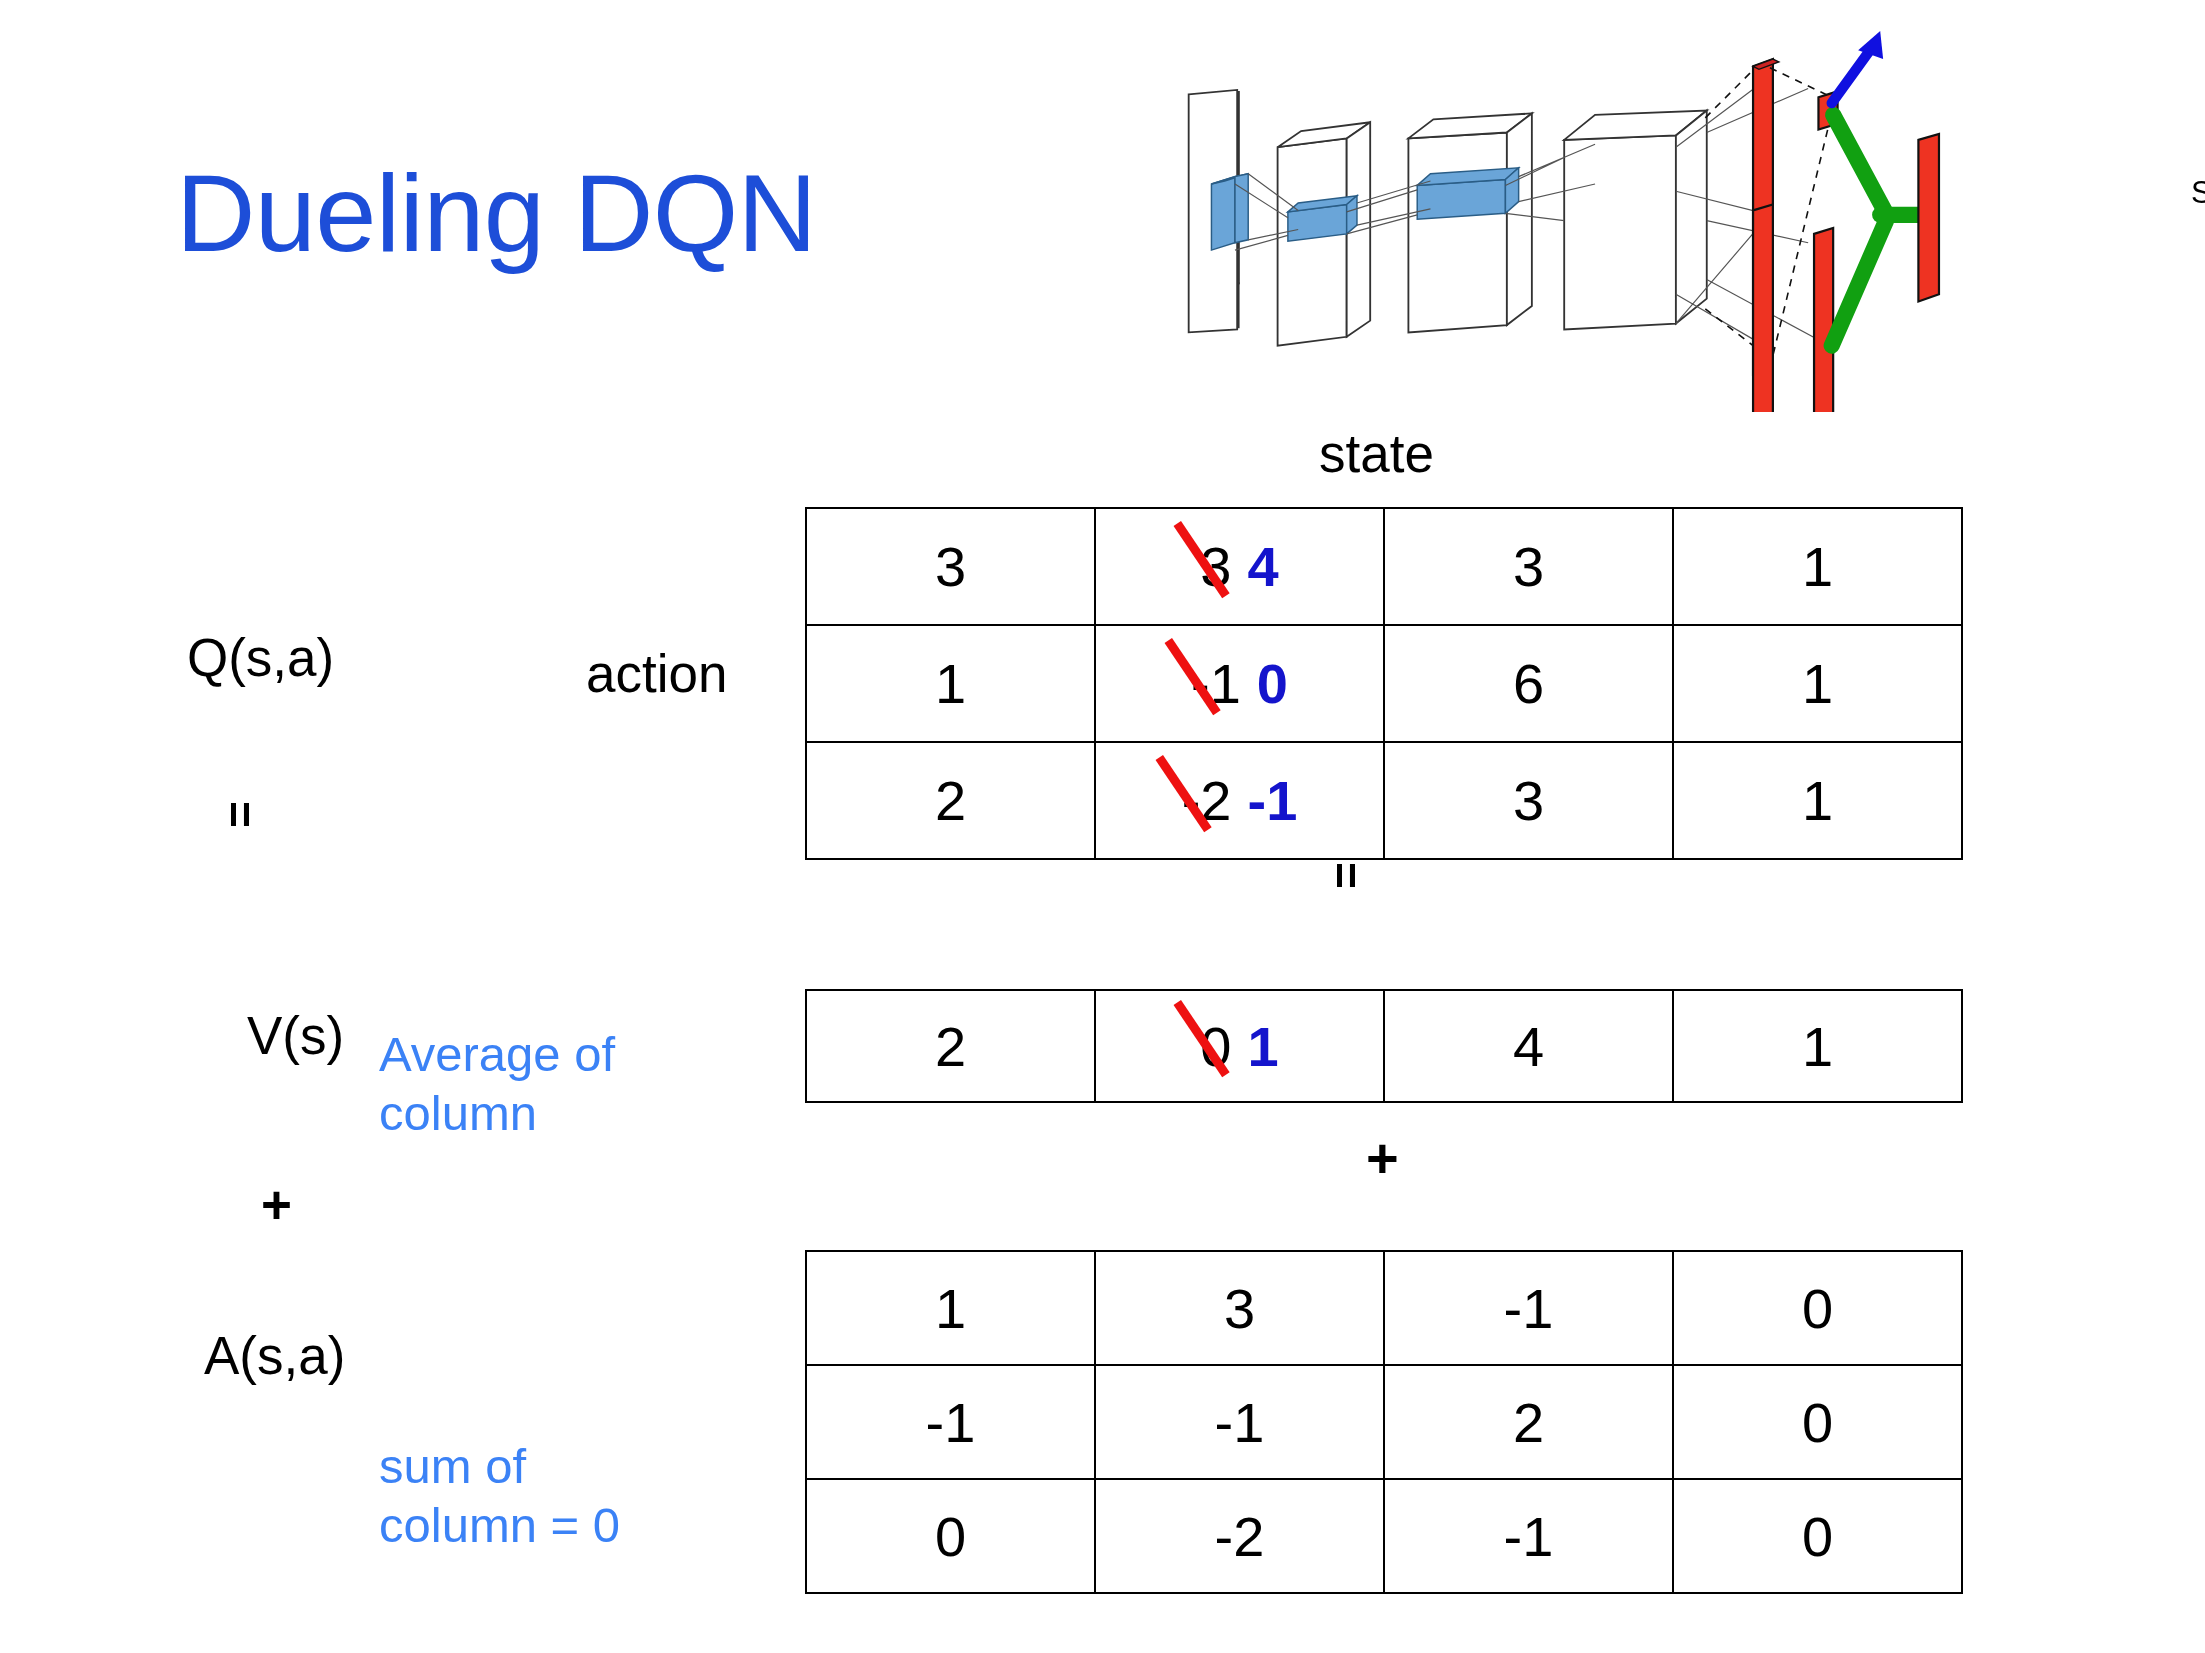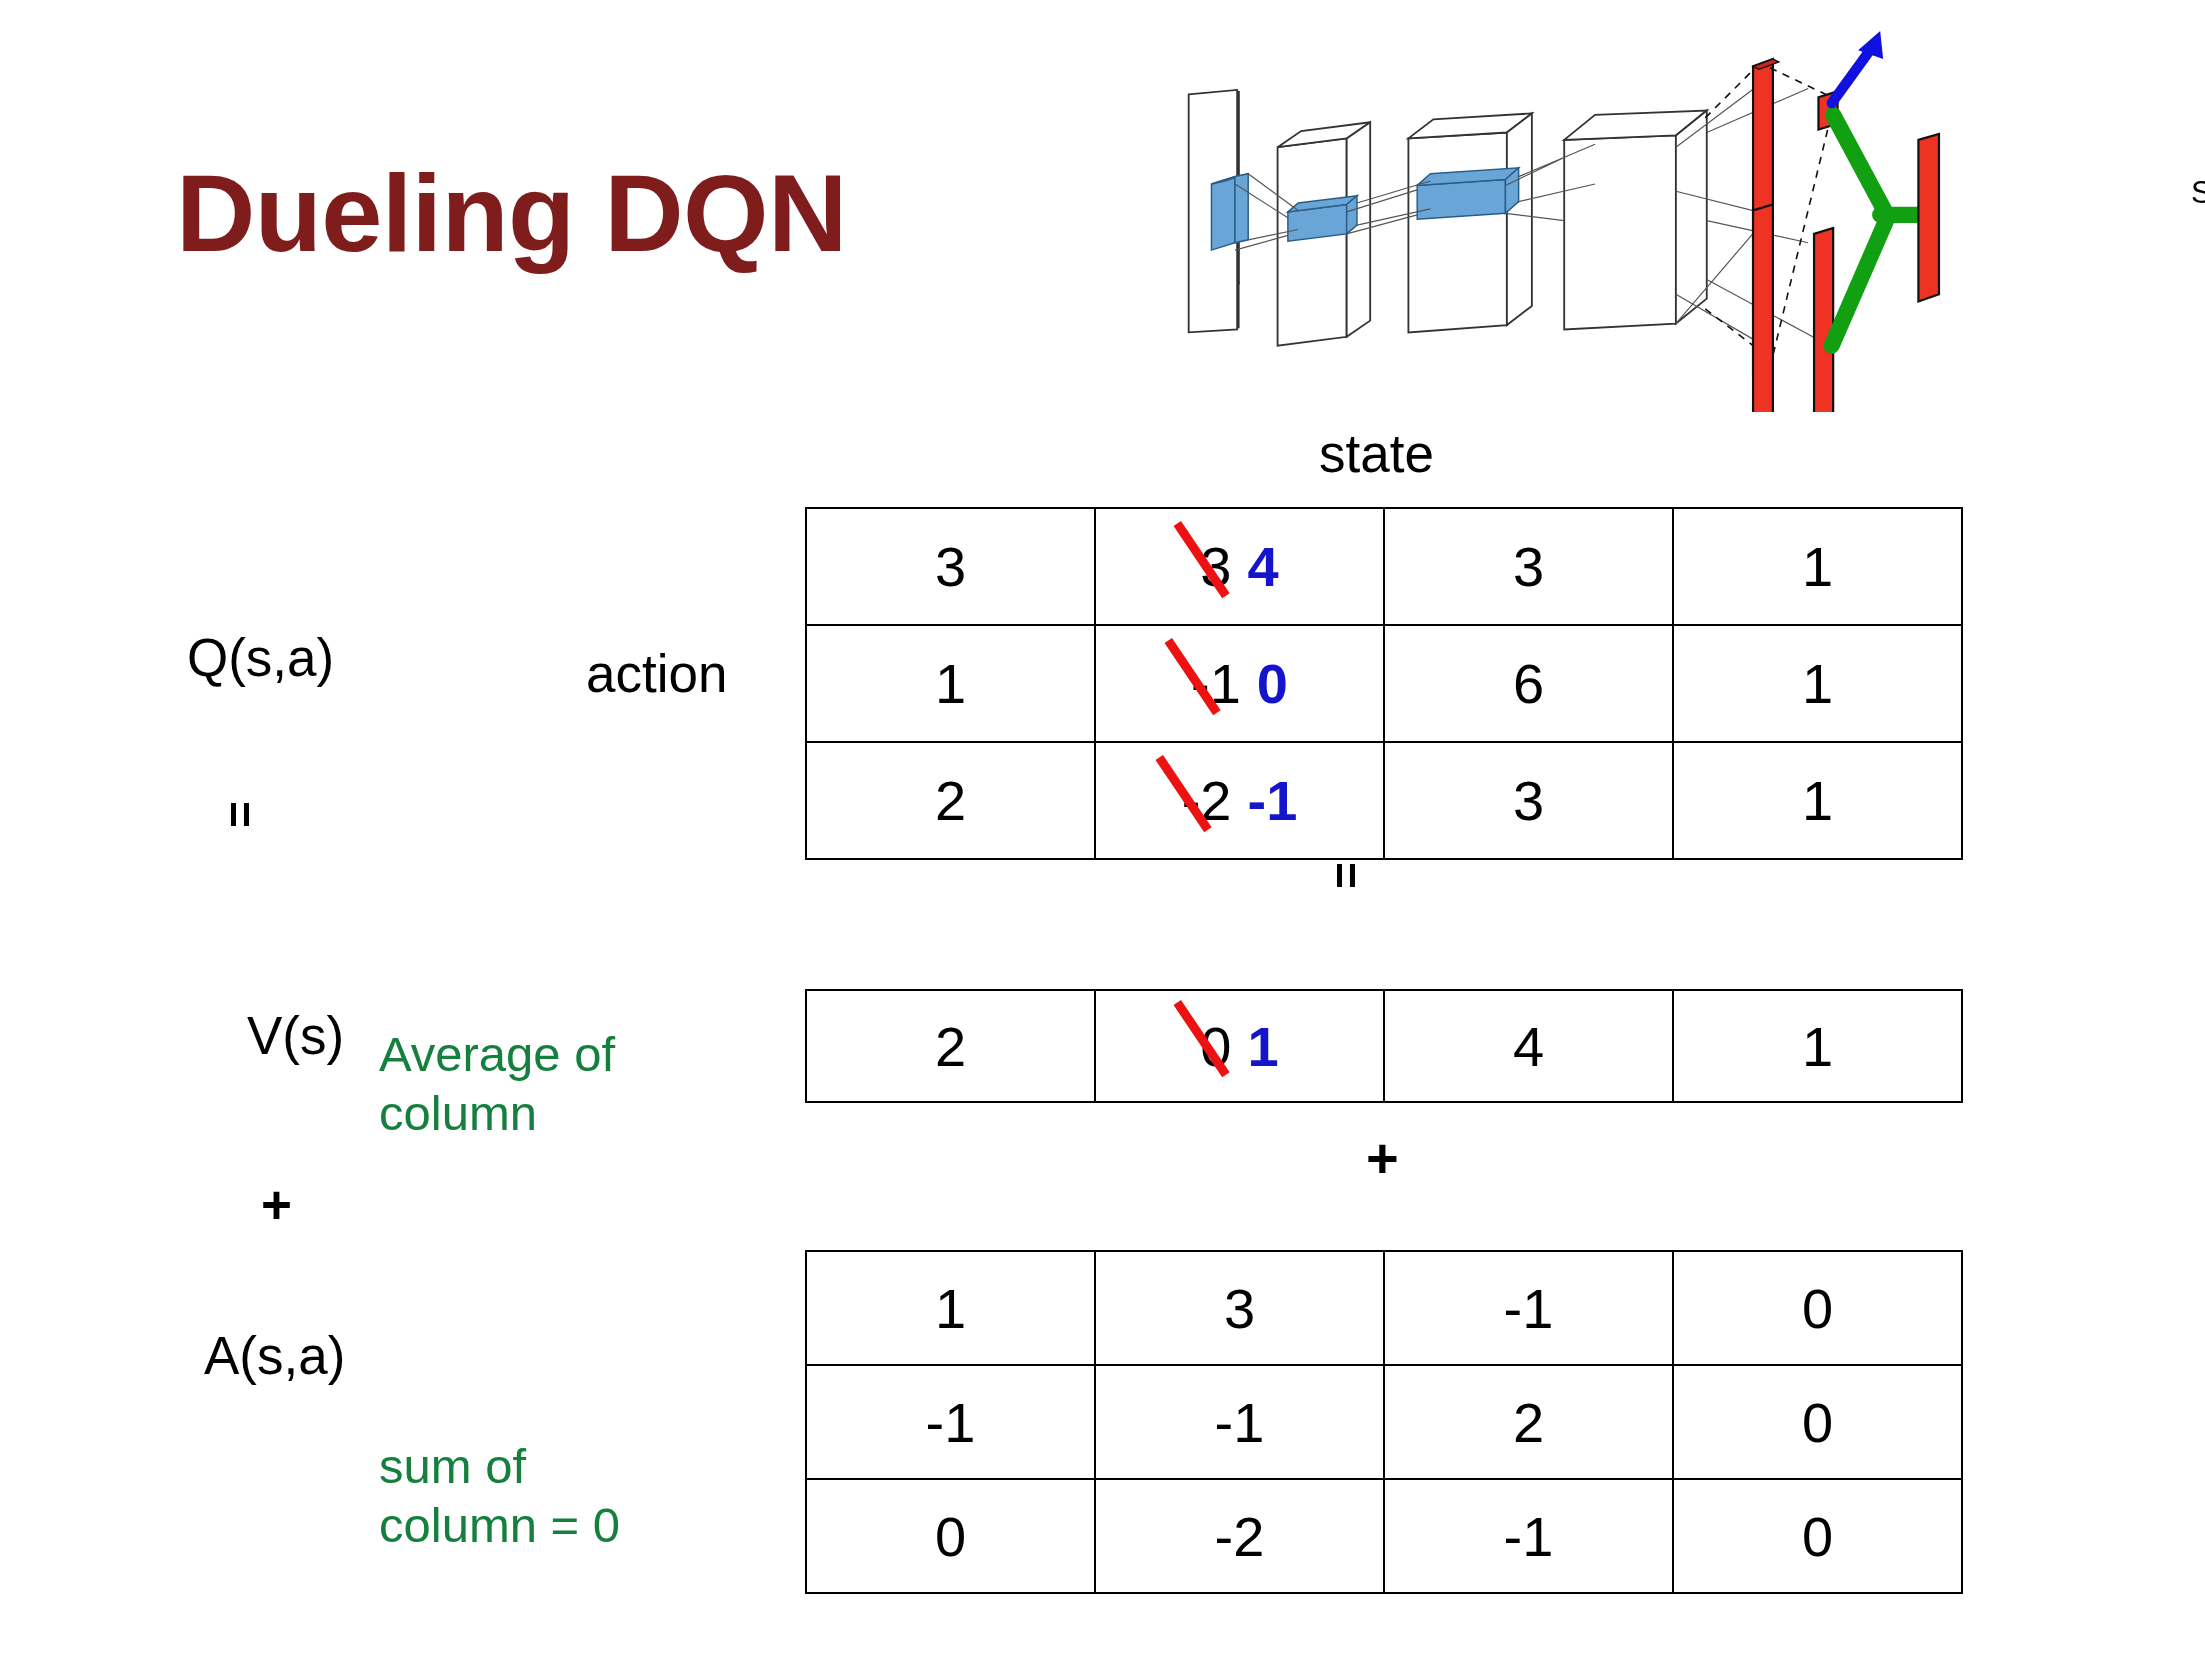--- a/index.html
+++ b/index.html
@@ -16,23 +16,23 @@
     color: #000000;
   }
 
   
   #slide-title {
     position: absolute;
     left: 176px;
     top: 158px;
     font-size: 110px;
     line-height: 1;
-    font-weight: 700;
+    font-weight: 400;
     letter-spacing: -0.7px;
-    color: #7f1d1d;
+    color: #1d4ed8;
     white-space: nowrap;
   }
 
   
   #net-diagram {
     position: absolute;
     left: 1088px;
     top: 0px;
     width: 1117px;
     height: 412px;
@@ -53,21 +53,21 @@
   .plain-label {
     position: absolute;
     font-family: "Liberation Sans", sans-serif;
     color: #000;
     white-space: nowrap;
     line-height: 1.1;
   }
   .blue-label {
     position: absolute;
     font-family: "Liberation Sans", sans-serif;
-    color: #15803d;
+    color: #3b82f6;
     white-space: nowrap;
     line-height: 1.2;
   }
 
   #label-state   { left: 1319px; top: 425px;  font-size: 53px; }
   #label-action  { left: 570px;  top: 645px;  font-size: 53px; margin-left: 16px; }
   #label-q       { left: 187px;  top: 629px;  font-size: 53px; }
   #label-v       { left: 239px;  top: 1007px; font-size: 53px; margin-left: 8px; }
   #label-a       { left: 204px;  top: 1327px; font-size: 53px; text-align: right; }
 

